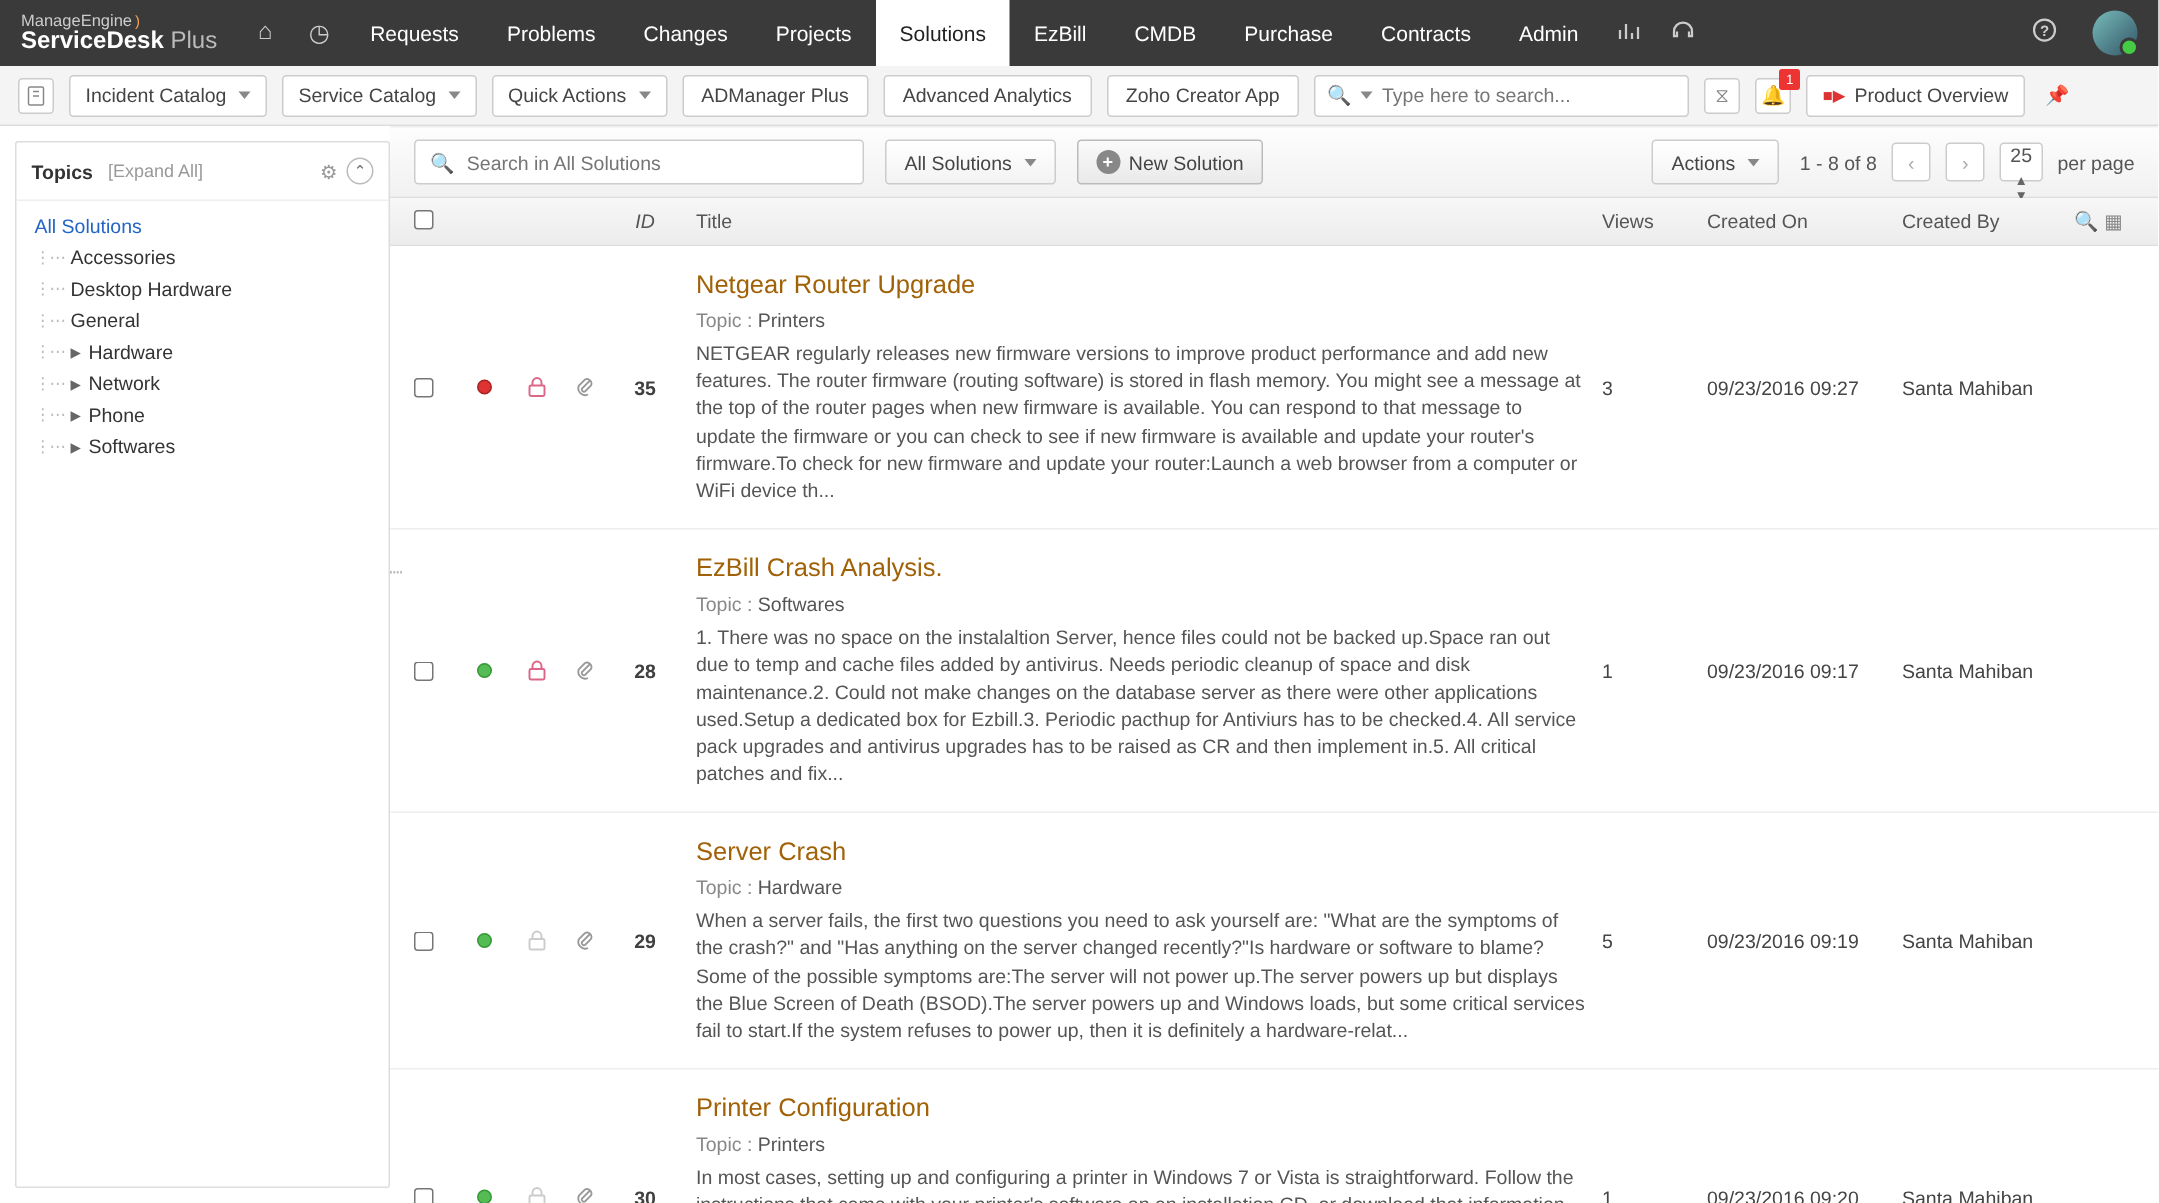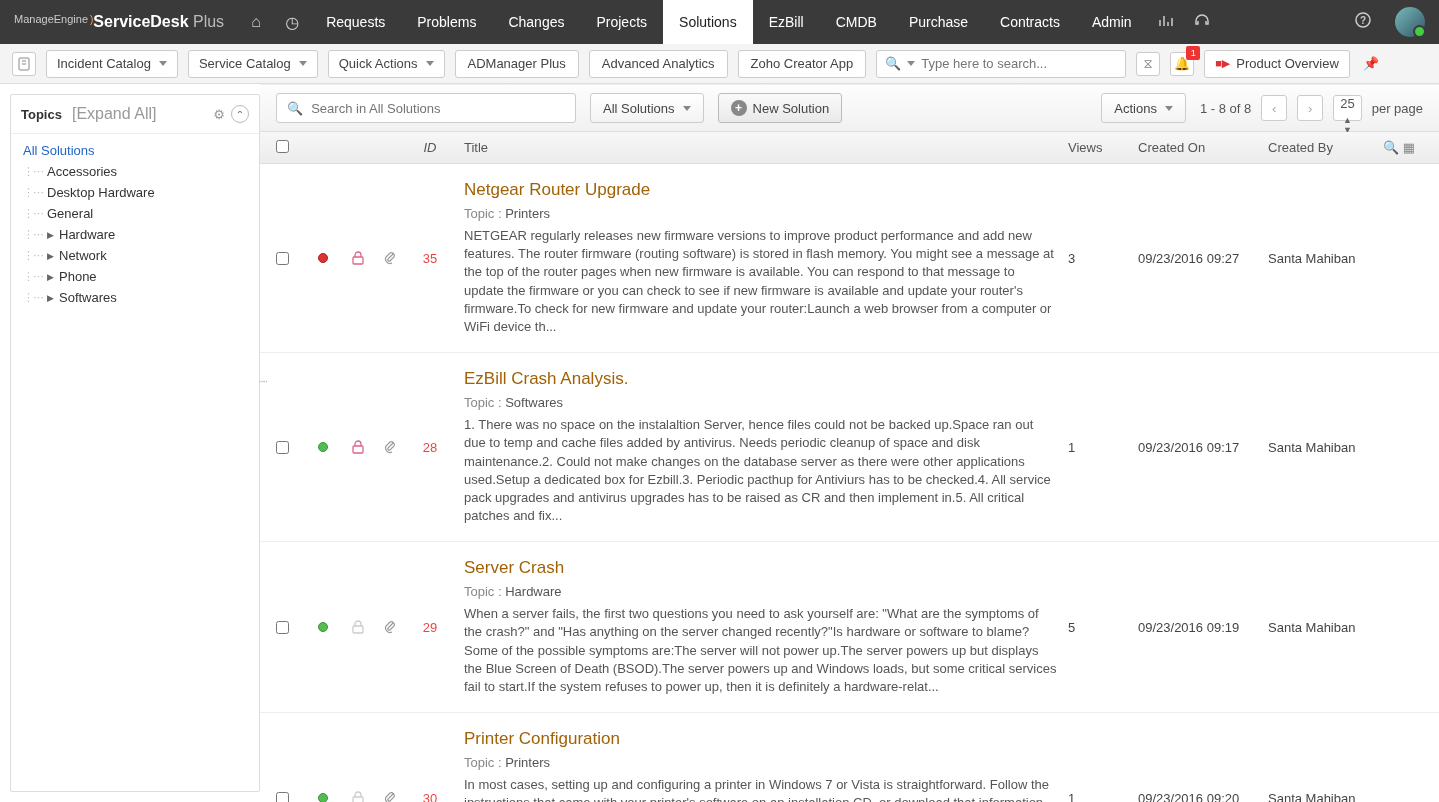--- a/index.html
+++ b/index.html
@@ -1,20 +1,20 @@
 <!DOCTYPE html>
 <html><head>
 <meta charset="utf-8">
 <style>
 * { box-sizing: border-box; margin: 0; padding: 0; }
 body { font-family: -apple-system, BlinkMacSystemFont, "Segoe UI", Arial, sans-serif; font-size: 13px; color: #333; background: #fff; overflow: hidden; }
 
 
 .topnav { background: #3a3a3a; height: 44px; display: flex; align-items: center; color: #ddd; }
-.logo { padding: 0 14px; display: flex; flex-direction: row; justify-content: flex-end; line-height: 1; }
+.logo { padding: 0 14px; display: flex; flex-direction: column; justify-content: flex-end; line-height: 1; }
 .logo .l1 { font-size: 11px; color: #ccc; display: flex; align-items: baseline; }
 .logo .l1 .ring { color: #f0a050; font-size: 10px; margin-left: 2px; }
 .logo .l2 { font-size: 16px; font-weight: 600; color: #fff; }
 .logo .l2 .plus { font-weight: 300; color: #bbb; }
 .nav-icon { width: 36px; text-align: center; font-size: 16px; color: #ccc; cursor: pointer; }
 .nav-tabs { display: flex; align-self: stretch; }
 .nav-tab { display: flex; align-items: center; padding: 0 16px; color: #fff; font-size: 14px; cursor: pointer; }
 .nav-tab.active { background: #fff; color: #222; }
 .nav-spacer { flex: 1; }
 .nav-right { display: flex; align-items: center; gap: 14px; padding-right: 14px; }
@@ -32,21 +32,21 @@
 .notif-wrap { position: relative; }
 .notif-badge { position: absolute; top: -6px; right: -6px; background: #e33; color: #fff; font-size: 9px; width: 14px; height: 14px; border-radius: 2px; display: flex; align-items: center; justify-content: center; }
 .prod-over { border: 1px solid #ccc; background:#fff; border-radius:3px; height:28px; display:flex; align-items:center; padding:0 10px; gap:6px; cursor:pointer; color:#444; }
 .cam-icon { color:#d33; font-size:11px; }
 
 
 .main-layout { display: flex; height: calc(802px - 44px - 40px); }
 .sidebar { width: 250px; border: 1px solid #ddd; margin: 10px 0 10px 10px; border-radius: 2px; background:#fff; overflow:auto; }
 .side-head { display:flex; align-items:center; gap:10px; padding:10px 10px; border-bottom:1px solid #eee; }
 .side-head .title { font-weight:600; color:#333; }
-.side-head .expand { color:#999; font-size:16px; cursor:pointer; }
+.side-head .expand { color:#999; font-size:12px; cursor:pointer; }
 .side-head-icons { margin-left:auto; display:flex; gap:6px; align-items:center; color:#999; }
 .circ-btn { width:18px; height:18px; border:1px solid #bbb; border-radius:50%; display:flex; align-items:center; justify-content:center; font-size:10px; color:#666; cursor:pointer; }
 .tree { padding: 6px 4px; }
 .tree-item { display:flex; align-items:center; padding:3px 8px; cursor:pointer; color:#333; }
 .tree-item.sel { color:#2265c4; font-weight:500; }
 .tree-item .arrow { display:inline-block; width:12px; color:#666; font-size:9px; }
 .tree-item .dotline { color:#bbb; margin-right:4px; font-size:11px; letter-spacing:-1px; }
 
 
 .content { flex:1; display:flex; flex-direction:column; overflow:hidden; }
@@ -78,21 +78,21 @@
 .tbody { overflow:auto; flex:1; }
 .row { display:flex; padding:16px; border-bottom:1px solid #eee; }
 .cell-cb { width:28px; display:flex; align-items:center; }
 .cell-status { width:38px; display:flex; align-items:center; justify-content:center; }
 .dot { width:10px; height:10px; border-radius:50%; }
 .dot.red { background:#d33; border:1px solid #a22; }
 .dot.green { background:#5b5; border:1px solid #393; }
 .cell-lock { width:32px; display:flex; align-items:center; justify-content:center; color:#d68; font-size:14px; }
 .cell-lock.muted { color:#ccc; }
 .cell-attach { width:32px; display:flex; align-items:center; justify-content:center; color:#aaa; font-size:14px; }
-.cell-id { width:48px; display:flex; align-items:center; justify-content:center; color:#ef4444; font-weight:400; }
+.cell-id { width:48px; display:flex; align-items:center; justify-content:center; color:#404040; font-weight:700; }
 .cell-main { flex:1; padding:0 10px 0 10px; }
 .cell-main .title { color:#a16207; font-size:17px; margin-bottom:6px; cursor:pointer; }
 .cell-main .topic { color:#888; font-size:13px; margin-bottom:6px; }
 .cell-main .topic .tv { color:#555; font-weight:500; }
 .cell-main .desc { color:#555; font-size:13px; line-height:1.4; }
 .cell-views { width:70px; display:flex; align-items:center; color:#444; }
 .cell-created { width:130px; display:flex; align-items:center; color:#444; }
 .cell-by { width:115px; display:flex; align-items:center; color:#444; }
 .cell-tools { width:40px; }
 

